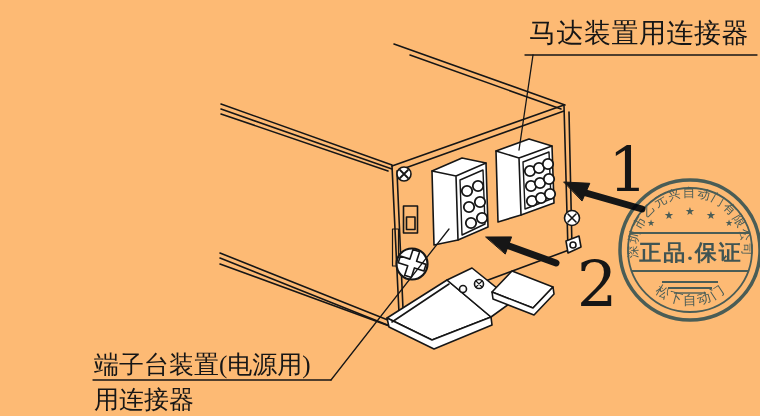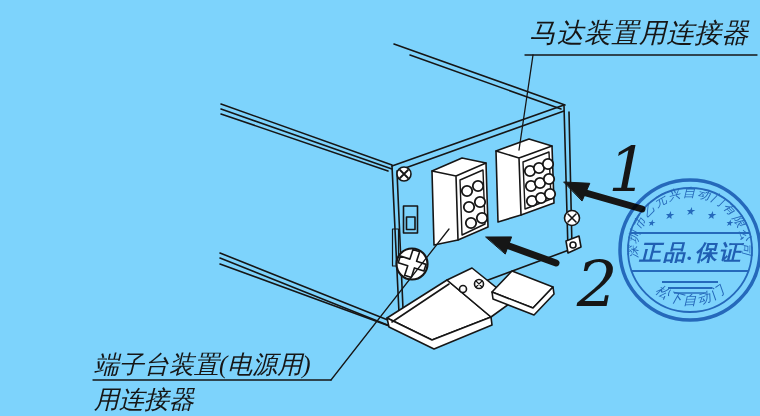--- a/index.html
+++ b/index.html
@@ -1,17 +1,17 @@
 <!DOCTYPE html>
 <html><head>
 <meta charset="utf-8">
 <style>
   html,body{margin:0;padding:0;background:#ffffff;}
-  .canvas{position:relative;width:760px;height:416px;background:#7dd3fc;overflow:hidden;
-          font-family:"Liberation Serif",serif;font-style:italic;}
+  .canvas{position:relative;width:760px;height:416px;background:#fdba74;overflow:hidden;
+          font-family:"Liberation Serif",serif;}
   svg text{user-select:none;}
 </style>
 </head>
 <body>
 
 <div class="canvas">
 <svg width="760" height="416" viewBox="0 0 760 416">
 
   <g stroke="currentColor" fill="none" stroke-width="1.6" stroke-linecap="round" stroke-linejoin="round" color="#161616">
 

